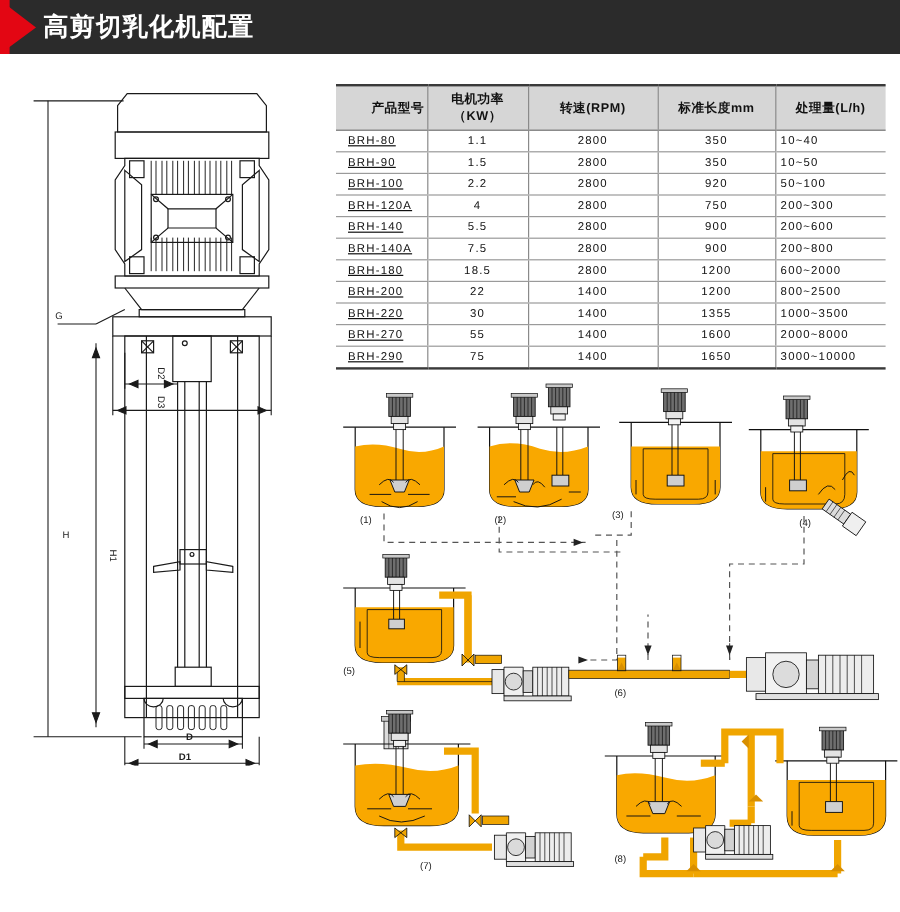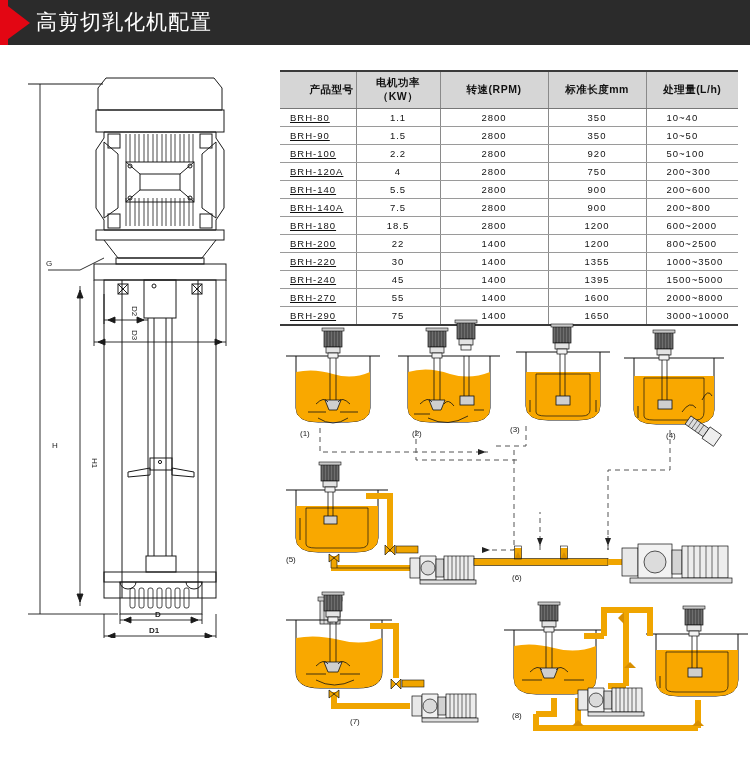--- a/index.html
+++ b/index.html
@@ -19,21 +19,21 @@
     border-top:23px solid transparent;
     border-bottom:22px solid transparent;
     border-left:30px solid #e30613;
   }
   .header-arrow-block{
     position:absolute;left:0;top:0;width:8px;height:45px;background:#e30613;
   }
   .header-title{
     position:absolute;left:36px;top:0;height:43px;
     display:flex;align-items:center;
-    color:#ffffff;font-size:21px;letter-spacing:1px;font-weight:normal;
+    color:#ffffff;font-size:21px;letter-spacing:1px;font-weight:bold;
   }
   
   .spec-table{
     position:absolute;left:280px;top:70px;width:458px;
     border-collapse:collapse;
     font-size:9.5px;color:#111;
   }
   .spec-table th{
     background:#d6d6d6;
     border-top:2px solid #3a3a3a;
@@ -47,21 +47,21 @@
   .spec-table th:first-child{border-left:none;text-align:right;}
   .spec-table td{
     border-bottom:1px solid #9a9a9a;
     border-left:1px solid #8a8a8a;
     padding:2.5px 4px;
     letter-spacing:1px;
     height:12px;
   }
   .spec-table td:first-child{border-left:none;padding-left:10px;text-align:left;text-decoration:underline;}
   .spec-table td.c{text-align:center;}
-  .spec-table td.l{text-align:left;padding-left:20px;margin-left:12px;}
+  .spec-table td.l{text-align:left;padding-left:4px;margin-left:12px;}
   .spec-table tr:last-child td{border-bottom:2px solid #3a3a3a;}
   .col-model{width:76px;}
   .col-power{width:84px;}
   .col-rpm{width:108px;}
   .col-len{width:98px;}
   .col-cap{width:92px;}
   
   .drawing{position:absolute;left:8px;top:58px;width:262px;height:580px;}
   .drawing svg{display:block;}
   
@@ -316,27 +316,20 @@
         <td class="l">800~2500</td>
       </tr>
       <tr>
         <td>BRH-220</td>
         <td class="c">30</td>
         <td class="c">1400</td>
         <td class="c">1355</td>
         <td class="l">1000~3500</td>
       </tr>
       <tr>
-        <td>BRH-240</td>
-        <td class="c">45</td>
-        <td class="c">1400</td>
-        <td class="c">1395</td>
-        <td class="l">1500~5000</td>
-      </tr>
-      <tr>
         <td>BRH-270</td>
         <td class="c">55</td>
         <td class="c">1400</td>
         <td class="c">1600</td>
         <td class="l">2000~8000</td>
       </tr>
       <tr>
         <td>BRH-290</td>
         <td class="c">75</td>
         <td class="c">1400</td>

